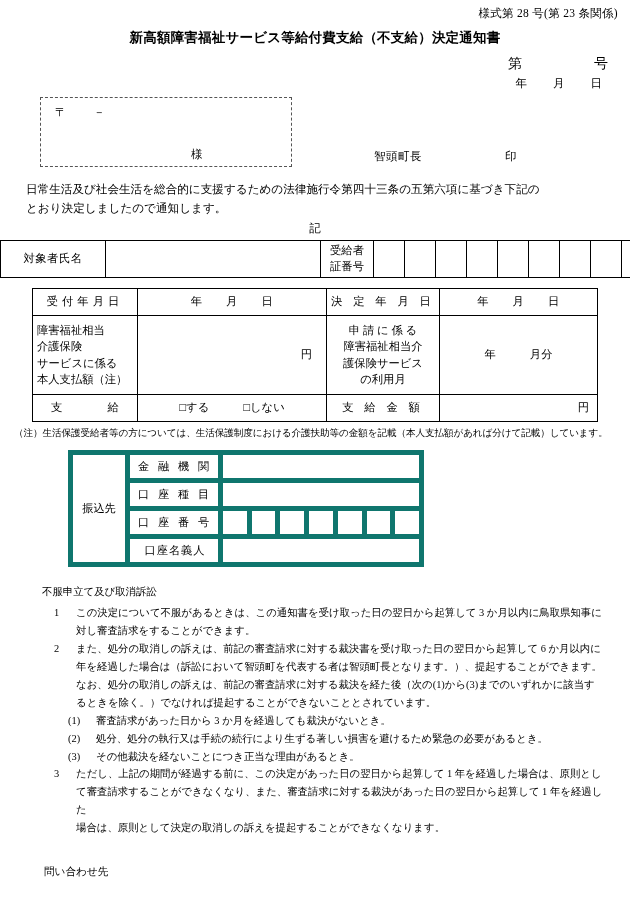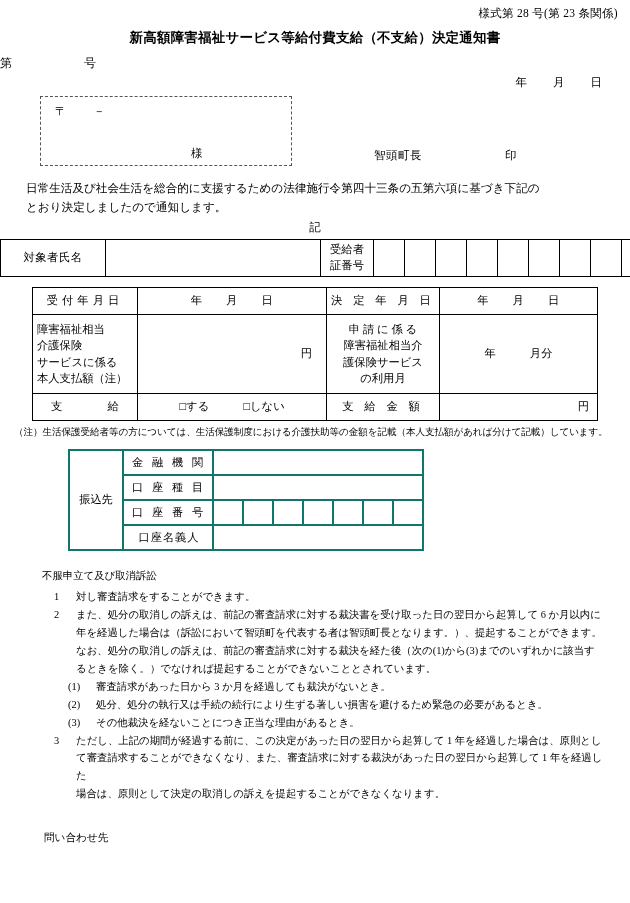--- a/index.html
+++ b/index.html
@@ -34,21 +34,22 @@
   .doc-title {
     text-align: center;
     font-weight: bold;
     font-size: 13.5px;
     margin-top: 8px;
     letter-spacing: 0.2px;
   }
   .num-line {
     margin-top: 8px;
     padding-right: 22px;
-    font-size: 12px;
+    text-align: right;
+    font-size: 14px;
   }
   .num-line .dai { margin-right: 72px; }
   .date-line {
     margin-top: 3px;
     padding-right: 28px;
     text-align: right;
     font-size: 11.5px;
   }
   .date-line span { margin-left: 26px; }
   
@@ -154,21 +155,21 @@
   }
   
   .bank-wrap {
     margin: 10px 0 0 68px;
   }
   .bank {
     width: 356px;
     border: 1.6px solid #000;
   }
   .bank td {
-    border: 2px solid #0f766e;
+    border: 5px solid #0f766e;
     font-size: 11.2px;
     height: 21px;
     padding: 1px 3px;
   }
   .bank .rowlbl {
     text-align: center;
     letter-spacing: 3px;
     padding-left: 5px;
     width: 80px;
   }
@@ -341,20 +342,21 @@
       </tr>
     </tbody>
       </table>
   </div>
 
   <div class="appeal">
     <div class="head">不服申立て及び取消訴訟</div>
 
     <div class="item">
       <span class="mk">1</span>
+      <div>この決定について不服があるときは、この通知書を受け取った日の翌日から起算して 3 か月以内に鳥取県知事に</div>
       <div>対し審査請求をすることができます。</div>
     </div>
 
     <div class="item">
       <span class="mk">2</span>
       <div>また、処分の取消しの訴えは、前記の審査請求に対する裁決書を受け取った日の翌日から起算して 6 か月以内に</div>
       <div>年を経過した場合は（訴訟において智頭町を代表する者は智頭町長となります。）、提起することができます。</div>
       <div>なお、処分の取消しの訴えは、前記の審査請求に対する裁決を経た後（次の(1)から(3)までのいずれかに該当す</div>
       <div>るときを除く。）でなければ提起することができないこととされています。</div>
     </div>

